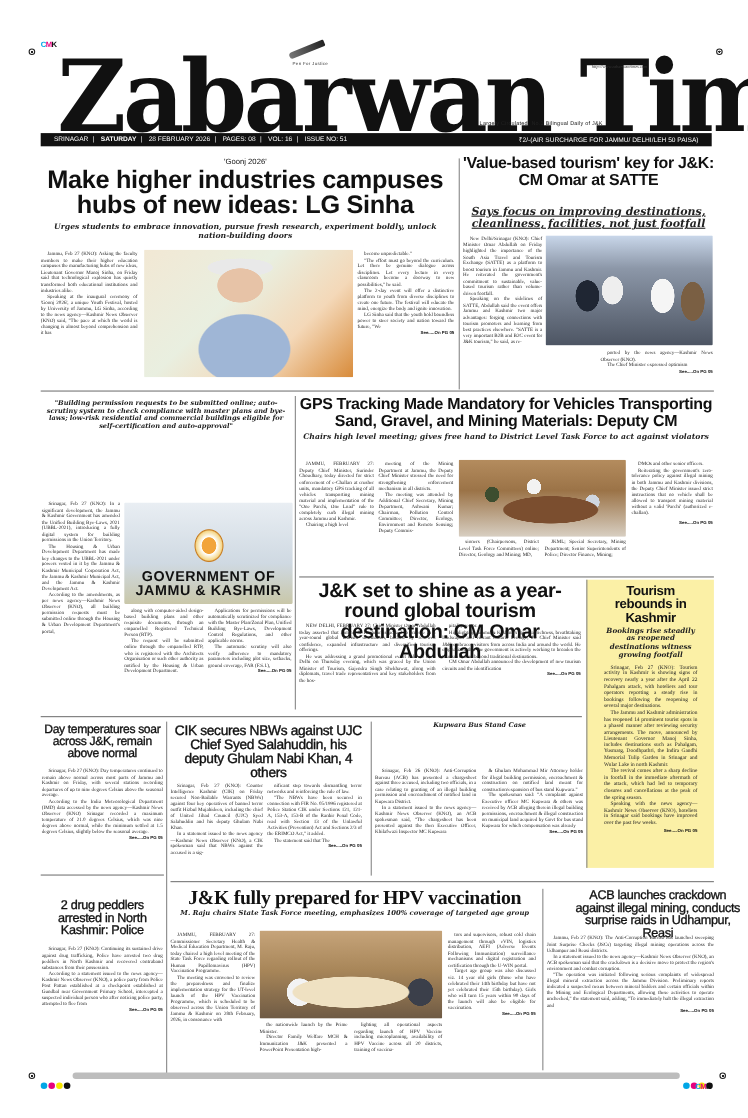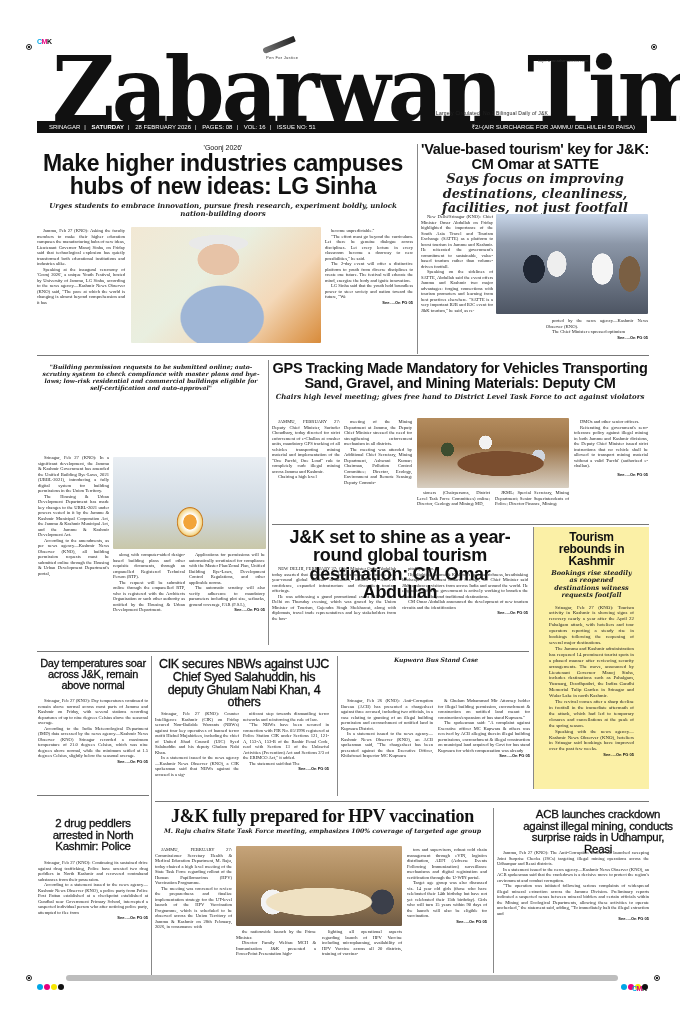--- a/index.html
+++ b/index.html
@@ -107,21 +107,21 @@
   <p>"The effort must go beyond the curriculum. Let there be genuine dialogue across disciplines. Let every lecture in every classroom become a doorway to new possibilities," he said.</p>
   <p>The 2-day event will offer a distinctive platform to youth from diverse disciplines to create one future. The festival will educate the mind, energize the body and ignite innovation.</p>
   <p>LG Sinha said that the youth hold boundless power to steer society and nation toward the future, "We</p>
   <div class="see">See.....On PG 05</div>
 </div>
 
 <div class="abs rule-v" style="left:417px;top:144px;height:210px;"></div>
 
 <div class="abs" style="left:421px;top:142px;width:228px;">
   <div class="hl" style="font-size:14.5px;font-weight:bold;">'Value-based tourism' key for J&amp;K: CM Omar at SATTE</div>
-  <div class="deck" style="font-size:13px;margin-top:0;">Says focus on improving destinations, cleanliness, facilities, not just footfall</div>
+  <div class="deck" style="font-size:10px;margin-top:15px;text-decoration:underline;">Says focus on improving destinations, cleanliness, facilities, not just footfall</div>
 </div>
 <div class="abs body" style="left:421px;top:214px;width:72px;">
   <p>New Delhi/Srinagar (KNO): Chief Minister Omar Abdullah on Friday highlighted the importance of the South Asia Travel and Tourism Exchange (SATTE) as a platform to boost tourism in Jammu and Kashmir. He reiterated the government's commitment to sustainable, value-based tourism rather than volume-driven footfall.</p>
   <p>Speaking on the sidelines of SATTE, Abdullah said the event offers Jammu and Kashmir two major advantages: forging connections with tourism promoters and learning from best practices elsewhere. "SATTE is a very important B2B and B2C event for J&amp;K tourism," he said, as re-</p>
 </div>
 <div class="abs photo ph-satte" style="left:496px;top:214px;width:152px;height:100px;"></div>
 <div class="abs body" style="left:546px;top:318px;width:102px;">
   <p>ported by the news agency—Kashmir News Observer (KNO).</p>
   <p>The Chief Minister expressed optimism</p>
   <div class="see">See.....On PG 05</div>
@@ -132,20 +132,21 @@
 <div class="abs" style="left:38px;top:362px;width:226px;">
   <div class="deck" style="font-size:6px;margin-top:2px;">"Building permission requests to be submitted online; auto-scrutiny system to check compliance with master plans and bye-laws; low-risk residential and commercial buildings eligible for self-certification and auto-approval"</div>
 </div>
 <div class="abs body" style="left:38px;top:455px;width:71px;">
   <p>Srinagar, Feb 27 (KNO): In a significant development, the Jammu &amp; Kashmir Government has amended the Unified Building Bye-Laws, 2021 (UBBL-2021), introducing a fully digital system for building permissions in the Union Territory.</p>
   <p>The Housing &amp; Urban Development Department has made key changes to the UBBL-2021 under powers vested in it by the Jammu &amp; Kashmir Municipal Corporation Act, the Jammu &amp; Kashmir Municipal Act, and the Jammu &amp; Kashmir Development Act.</p>
   <p>According to the amendments, as per news agency—Kashmir News Observer (KNO), all building permission requests must be submitted online through the Housing &amp; Urban Development Department's portal,</p>
 </div>
 <div class="abs photo ph-gov" style="left:113px;top:457px;width:153px;height:92px;">
   <div class="gov-emblem"></div>
+  <div class="gov-text">GOVERNMENT OF JAMMU &amp; KASHMIR</div>
 </div>
 <div class="abs body" style="left:113px;top:552px;width:72px;">
   <p>along with computer-aided design-based building plans and other requisite documents, through an empanelled Registered Technical Person (RTP).</p>
   <p>The request will be submitted online through the empanelled RTP, who is registered with the Architects Organisation or such other authority as notified by the Housing &amp; Urban Development Department.</p>
 </div>
 <div class="abs body" style="left:189px;top:552px;width:76px;">
   <p>Applications for permissions will be automatically scrutinized for compliance with the Master Plan/Zonal Plan, Unified Building Bye-Laws, Development Control Regulations, and other applicable norms.</p>
   <p>The automatic scrutiny will also verify adherence to mandatory parameters including plot size, setbacks, ground coverage, FAR (F.S.I.),</p>
   <div class="see">See.....On PG 05</div>
 </div>
@@ -188,21 +189,21 @@
 </div>
 <div class="abs body" style="left:402px;top:566px;width:126px;">
   <p>pitality sector.</p>
   <p>Highlighting Jammu &amp; Kashmir's spiritual richness, breathtaking landscapes and vibrant cultural heritage, the Chief Minister said J&amp;K embraces visitors from across India and around the world. He emphasized that the government is actively working to broaden the tourism canvas beyond traditional destinations.</p>
   <p>CM Omar Abdullah announced the development of new tourism circuits and the identification</p>
   <div class="see">See.....On PG 05</div>
 </div>
 
 <div class="abs yellow-box" style="left:533px;top:527px;width:116px;height:262px;padding:4px 15px;">
   <div class="hl" style="font-size:12px;">Tourism rebounds in Kashmir</div>
-  <div class="deck" style="font-size:6.5px;margin-top:2px;">Bookings rise steadily as reopened destinations witness requests footfall</div>
+  <div class="deck" style="font-size:6.5px;margin-top:2px;">Bookings rise steadily as reopened destinations witness growing footfall</div>
   <div class="body" style="margin-top:5px;font-size:4.9px;line-height:5.9px;">
     <p>Srinagar, Feb 27 (KNO): Tourism activity in Kashmir is showing signs of recovery nearly a year after the April 22 Pahalgam attack, with hoteliers and tour operators reporting a steady rise in bookings following the reopening of several major destinations.</p>
     <p>The Jammu and Kashmir administration has reopened 14 prominent tourist spots in a phased manner after reviewing security arrangements. The move, announced by Lieutenant Governor Manoj Sinha, includes destinations such as Pahalgam, Yusmarg, Doodhpathri, the Indira Gandhi Memorial Tulip Garden in Srinagar and Wular Lake in north Kashmir.</p>
     <p>The revival comes after a sharp decline in footfall in the immediate aftermath of the attack, which had led to temporary closures and cancellations at the peak of the spring season.</p>
     <p>Speaking with the news agency—Kashmir News Observer (KNO), hoteliers in Srinagar said bookings have improved over the past few weeks.</p>
     <div class="see">See.....On PG 05</div>
   </div>
 </div>
 
 <div class="abs rule-h" style="left:37px;top:651px;width:492px;"></div>

